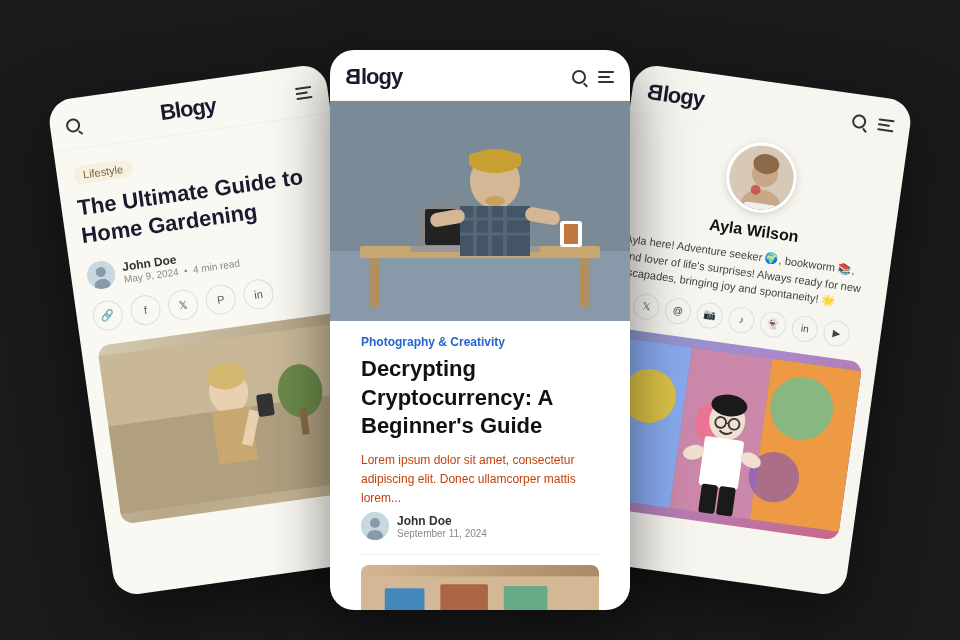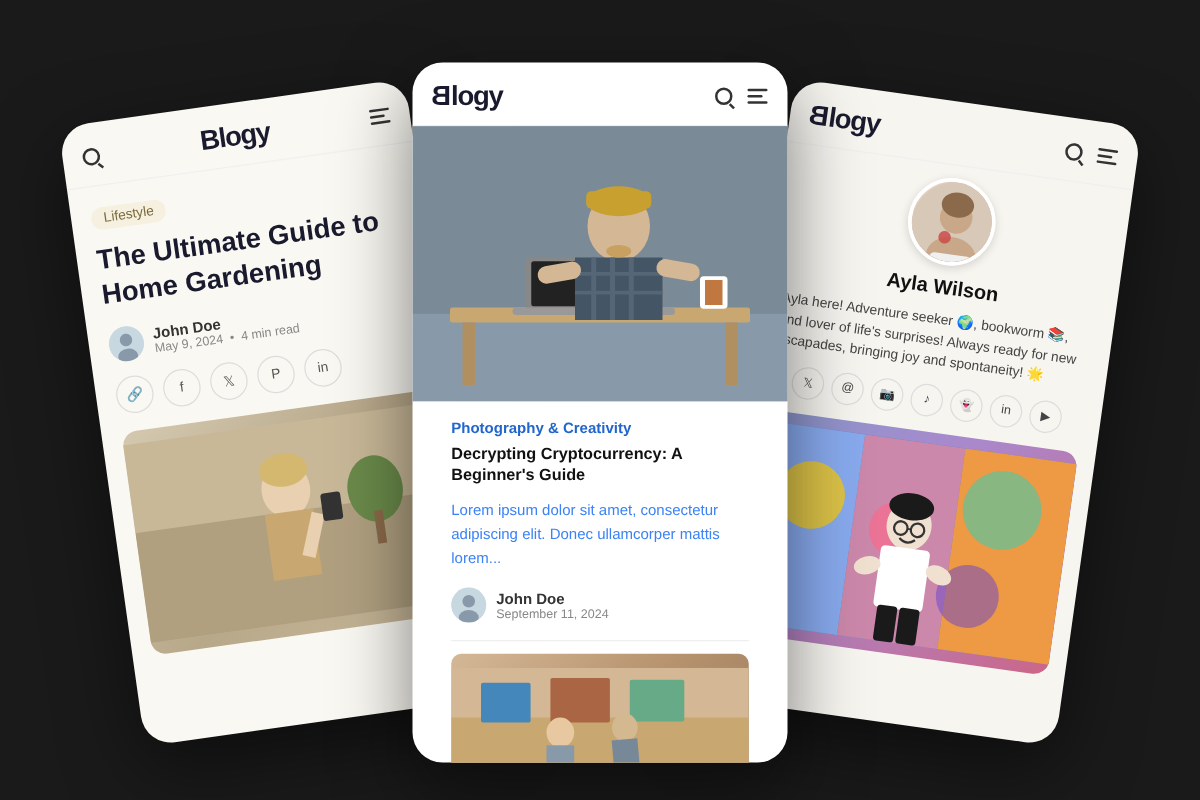--- a/index.html
+++ b/index.html
@@ -190,32 +190,32 @@
 
     .category-link {
       font-size: 12px;
       color: #2266cc;
       font-weight: 600;
       margin-bottom: 6px;
       display: block;
     }
 
     .article-title-center {
-      font-size: 13px;
+      font-size: 22px;
       font-weight: 800;
       color: #111;
       line-height: 1.3;
       margin-bottom: 10px;
     }
 
     .article-excerpt {
       font-size: 12px;
-      color: #3b82f6;
+      color: #c2410c;
       line-height: 1.6;
-      margin-bottom: 14px;
+      margin-bottom: 4px;
     }
 
     .author-row-center {
       display: flex;
       align-items: center;
       gap: 8px;
       margin-bottom: 14px;
     }
 
     .divider {

